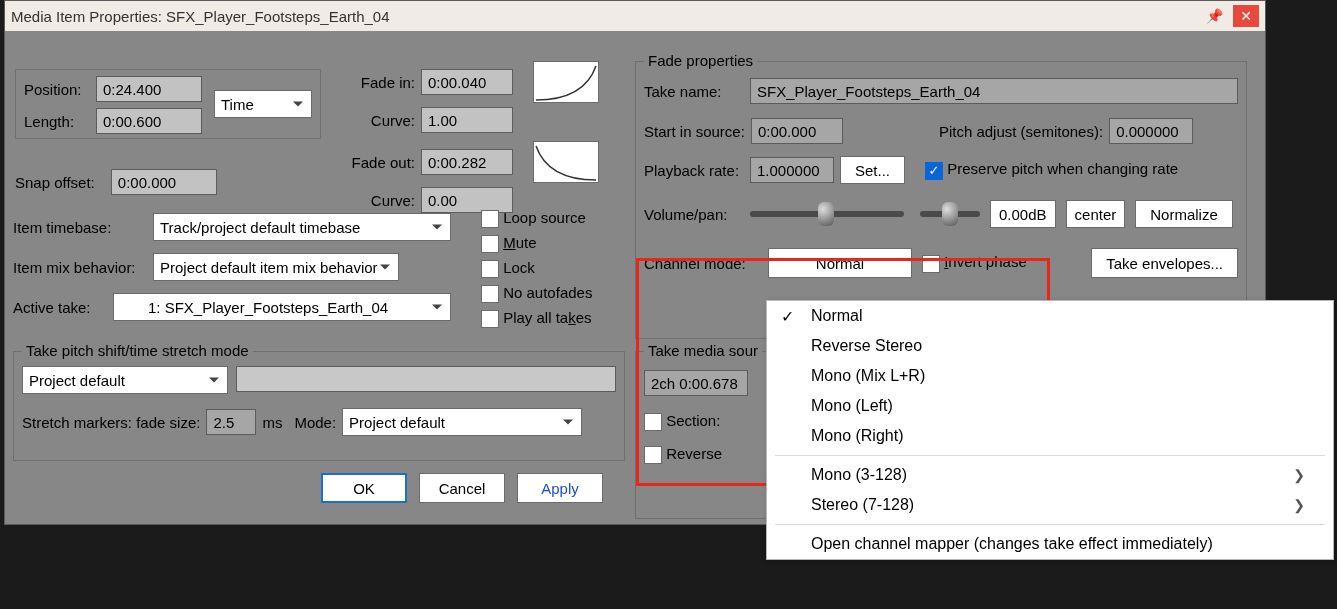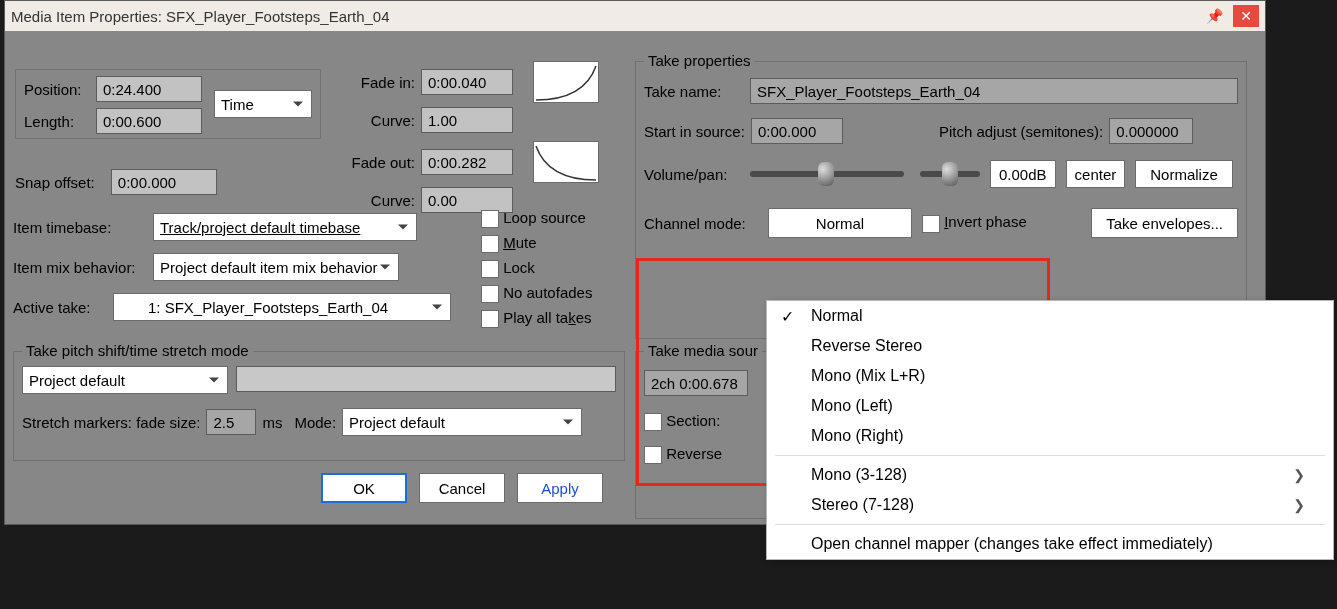--- a/index.html
+++ b/index.html
@@ -88,21 +88,21 @@
     </div>
 
     <div style="position:absolute; left:10px; top:138px; display:flex; align-items:center; gap:16px;">
       <span class="lbl">Snap offset:</span>
       <span class="field" style="width:106px;">0:00.000</span>
     </div>
 
     <div style="position:absolute; left:8px; top:182px;">
       <div style="display:flex; align-items:center; gap:10px;">
         <span class="lbl" style="width:130px;">Item timebase:</span>
-        <span class="select" style="width:264px;text-decoration:underline;">
+        <span class="select" style="width:298px;">
             <span>Track/project default timebase</span>
           </span>
       </div>
       <div style="display:flex; align-items:center; gap:10px; margin-top:12px;">
         <span class="lbl" style="width:130px;">Item mix behavior:</span>
         <span class="select" style="width:246px;">
             <span>Project default item mix behavior</span>
           </span>
       </div>
       <div style="display:flex; align-items:center; gap:10px; margin-top:12px;">
@@ -140,34 +140,40 @@
       </div>
     </div>
 
     <div style="position:absolute; left:316px; top:442px; display:flex; gap:12px;">
       <span class="btn btn-primary" style="width:86px;">OK</span>
       <span class="btn" style="width:86px;">Cancel</span>
       <span class="btn btn-disabled" style="width:86px;">Apply</span>
     </div>
 
     <div class="fset" style="left:630px; top:30px; width:612px; height:278px;">
-      <span class="fset-title">Take properties</span>
+      <span class="fset-title">Fade properties</span>
 
       <div style="display:flex; align-items:center; gap:10px; margin-top:8px;">
         <span class="lbl" style="width:96px;">Take name:</span>
         <span class="field-lt" style="flex:1;">SFX_Player_Footsteps_Earth_04</span>
       </div>
 
       <div style="display:flex; align-items:center; gap:6px; margin-top:14px;">
         <span class="lbl">Start in source:</span>
         <span class="field-lt" style="width:92px;">0:00.000</span>
         <span class="lbl" style="margin-left:90px;">Pitch adjust (semitones):</span>
         <span class="field-lt" style="width:84px;">0.000000</span>
       </div>
 
+      <div style="display:flex; align-items:center; gap:6px; margin-top:12px;">
+        <span class="lbl" style="width:100px;">Playback rate:</span>
+        <span class="field-lt" style="width:84px;">1.000000</span>
+        <span class="btn" style="height:28px;">Set...</span>
+        <span style="margin-left:14px;"><span class="chk checked">✓</span> <span>Preserve pitch when changing rate</span></span>
+      </div>
 
       <div style="display:flex; align-items:center; gap:10px; margin-top:16px;">
         <span class="lbl" style="width:96px;">Volume/pan:</span>
         <div style="width:154px;">
           <div class="slider-track">
               <div class="slider-thumb" style="left:68px;"></div>
             </div>
         </div>
         <div style="width:60px; margin-left:6px;">
           <div class="slider-track">

